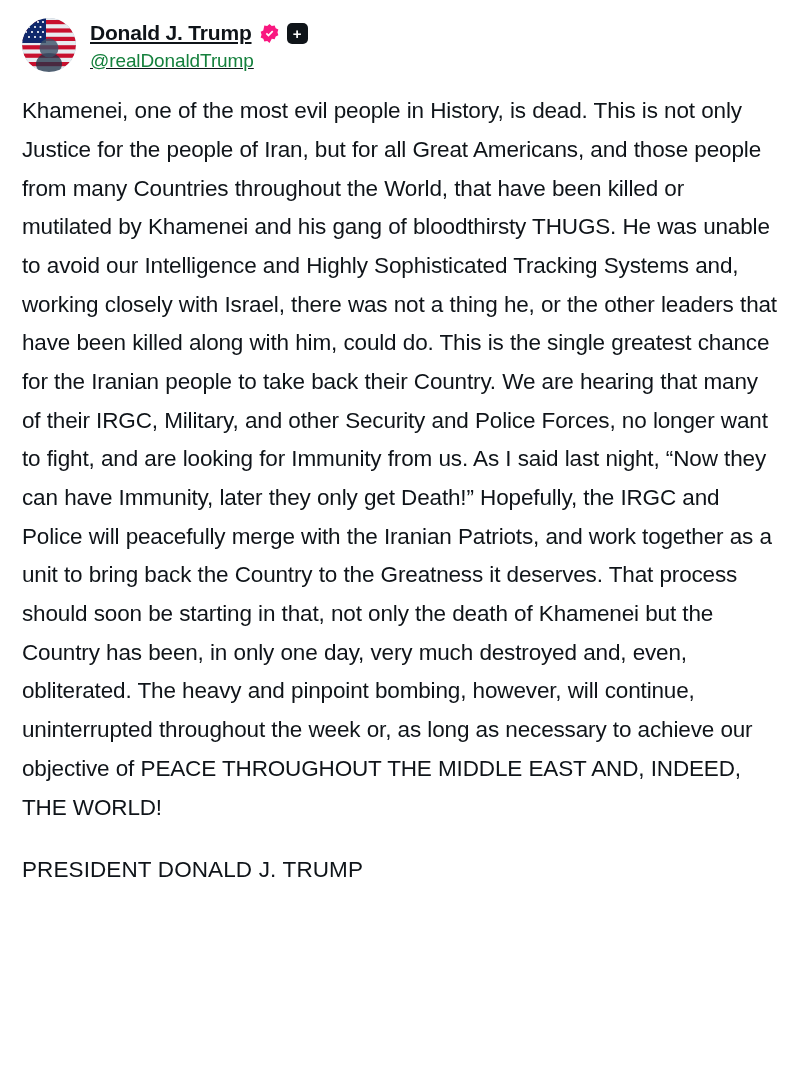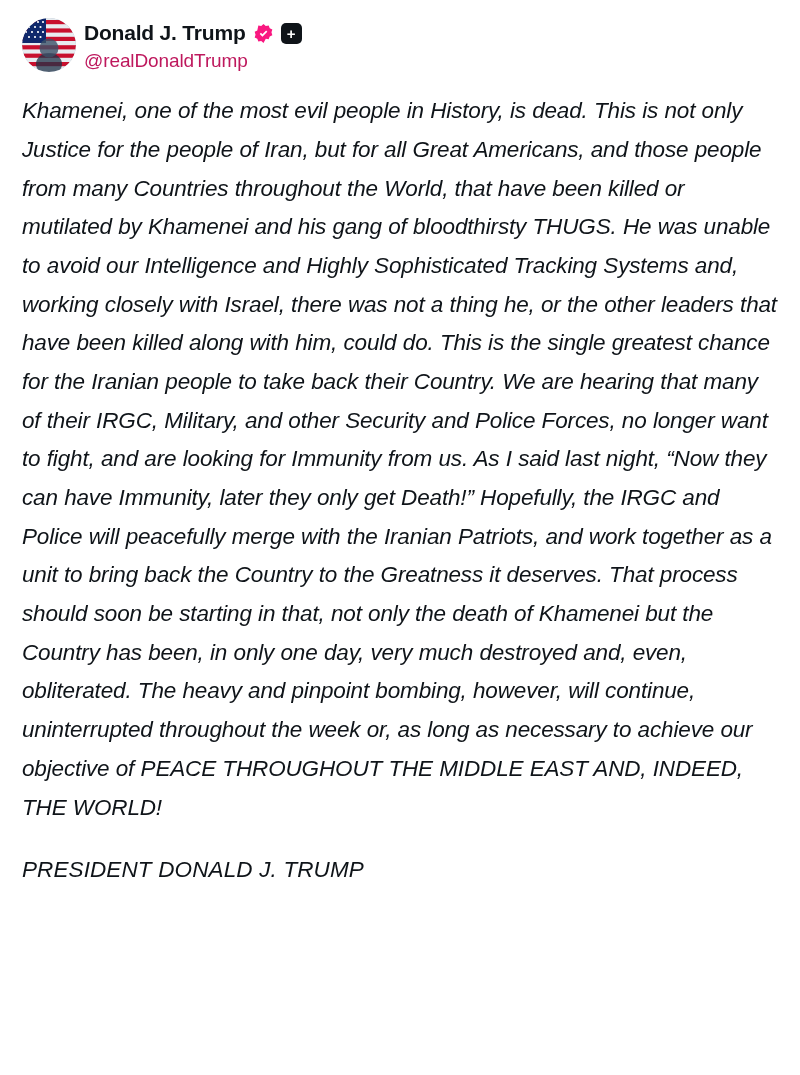--- a/index.html
+++ b/index.html
@@ -16,22 +16,23 @@
   }
   .post {
     width: 800px;
     box-sizing: border-box;
     padding: 18px 22px 14px 22px;
     background: #ffffff;
   }
   .post-header {
     display: flex;
     align-items: flex-end;
-    gap: 8px;
+    gap: 14px;
     margin-bottom: 20px;
+    text-decoration: underline;
   }
   .avatar {
     width: 54px;
     height: 54px;
     border-radius: 50%;
     overflow: hidden;
     flex: 0 0 auto;
     position: relative;
     background: #b7c3d0;
   }
@@ -68,31 +69,30 @@
     color: #ffffff;
     font-size: 15px;
     font-weight: 700;
     line-height: 21px;
     text-align: center;
     flex: 0 0 auto;
     display: inline-block;
   }
   .handle {
     font-size: 19px;
-    color: #be185d;
+    color: #15803d;
     margin-top: 5px;
     letter-spacing: -0.1px;
   }
   .post-body {
     font-size: 22.5px;
     line-height: 1.72;
     color: #0f1419;
     letter-spacing: -0.15px;
     word-spacing: 0.2px;
-    font-style: italic;
   }
   .post-body p {
     margin: 0 0 24px 0;
   }
   .post-body p:last-child {
     margin-bottom: 16px;
   }
   .sig {
     letter-spacing: 0.1px;
   }

